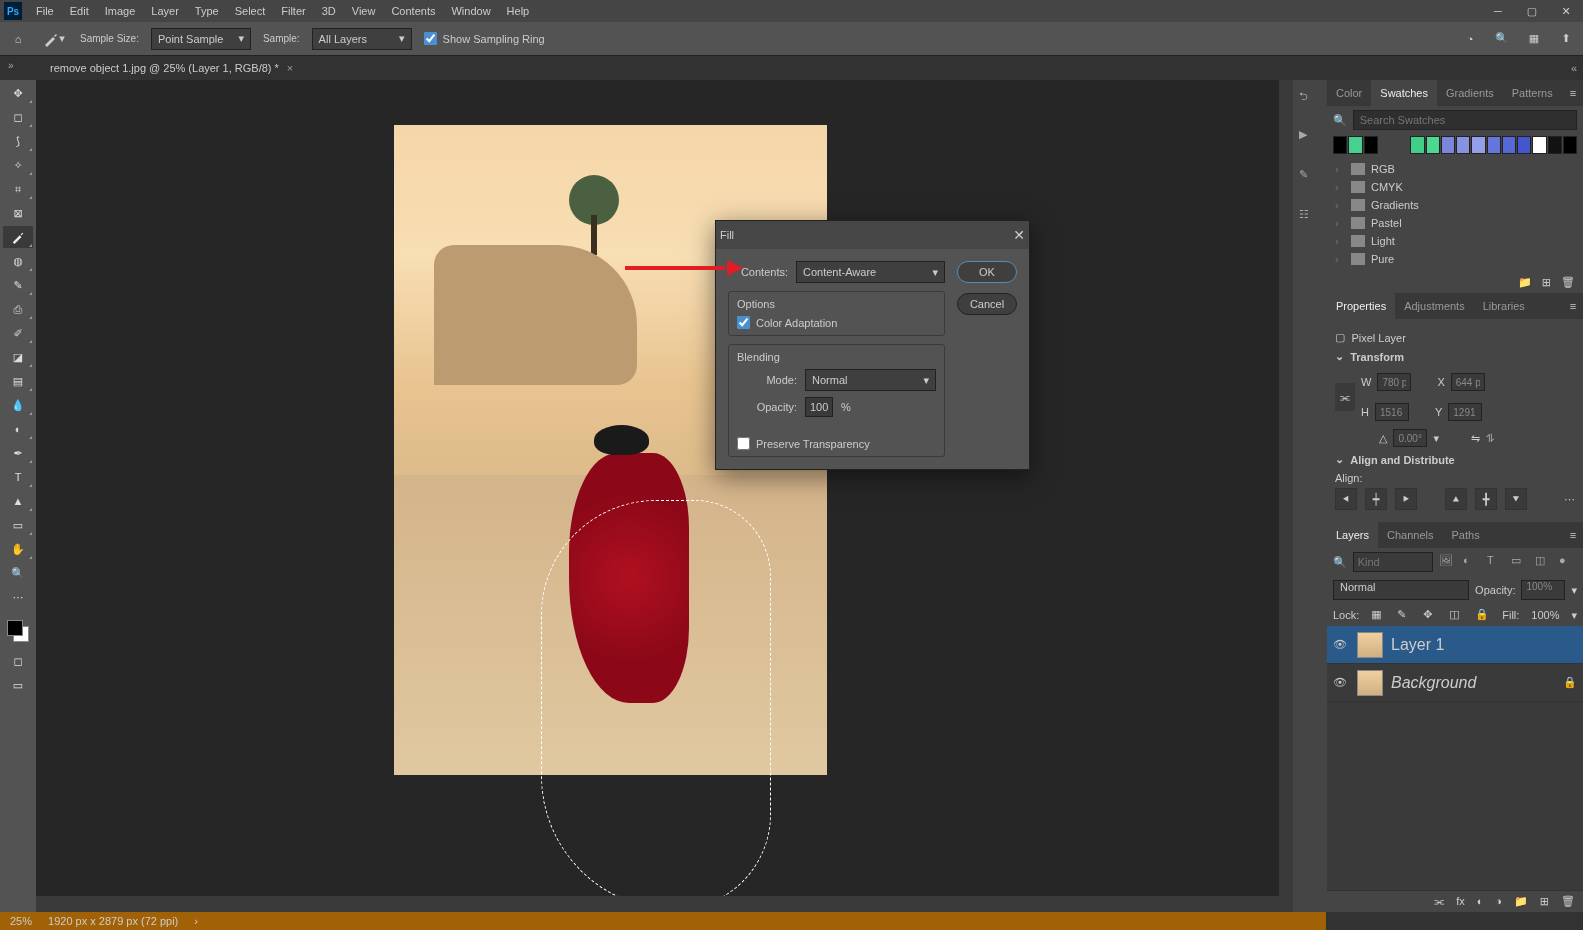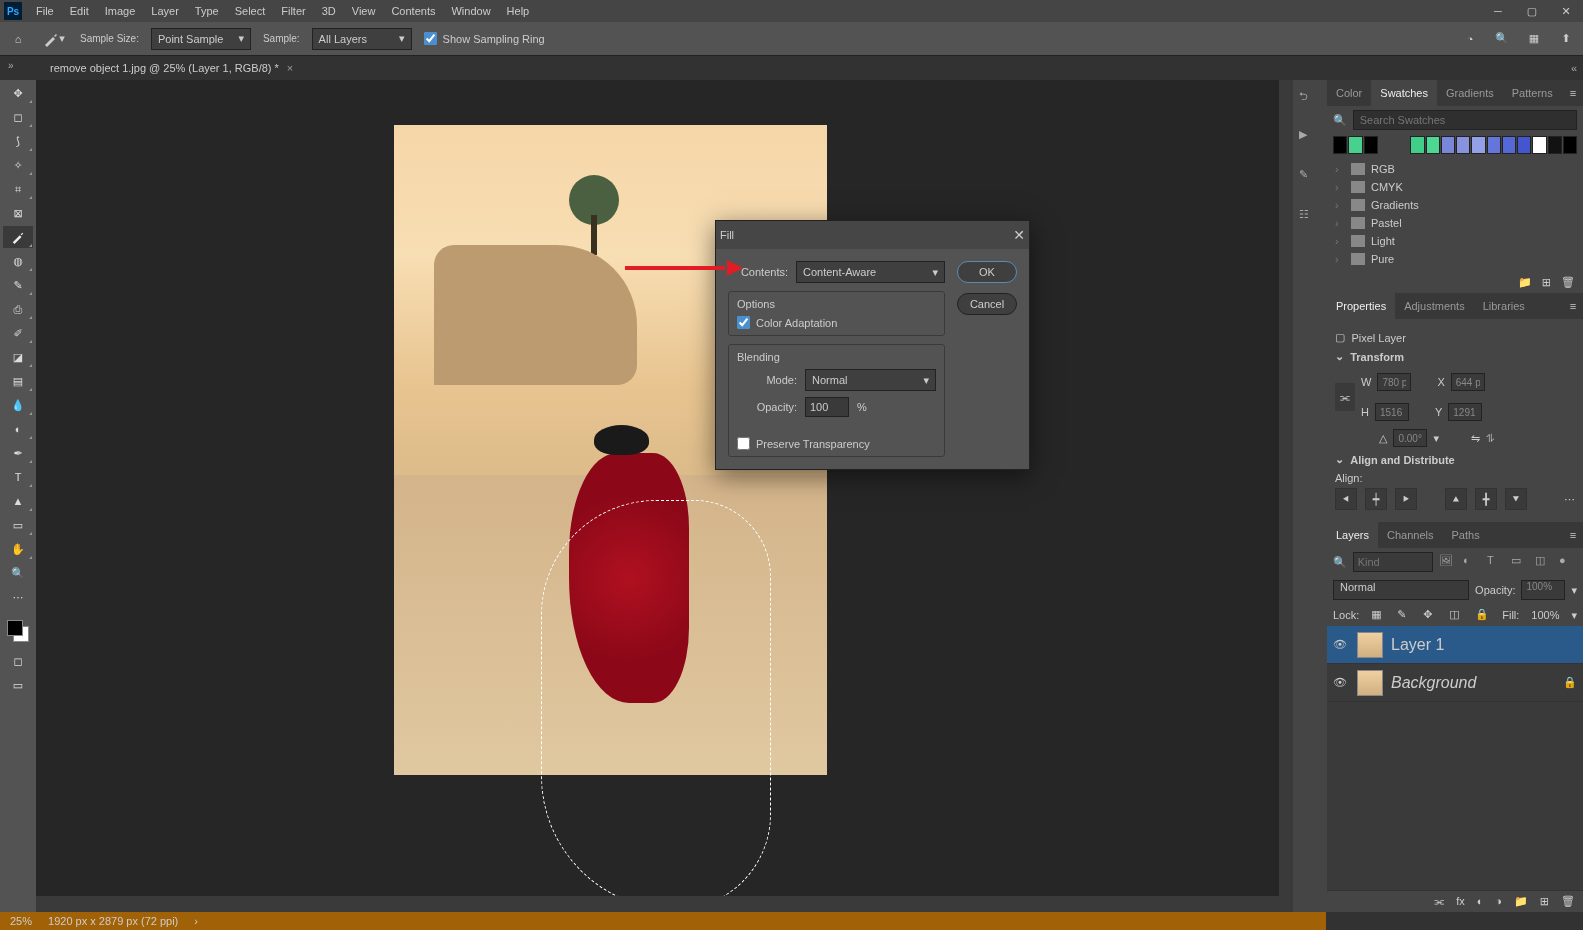--- a/index.html
+++ b/index.html
@@ -87,21 +87,21 @@
 .fill-btns{width:60px;display:flex;flex-direction:column;gap:10px}
 .fill-btn{height:22px;background:#3f3f3f;border:1px solid #222;border-radius:12px;display:flex;align-items:center;justify-content:center;cursor:pointer}
 .fill-btn.primary{border-color:#5a8ab0}
 .fill-row{display:flex;align-items:center;gap:8px}
 .fill-label{text-align:right;width:60px;font-size:11px}
 .fill-select{flex:1;height:22px;background:#3f3f3f;border:1px solid #222;padding:0 6px;display:flex;align-items:center;justify-content:space-between}
 .fill-group{border:1px solid #3a3a3a;border-radius:3px;padding:6px 8px}
 .fill-group-title{font-size:11px;margin-bottom:6px}
 .fill-check{display:flex;align-items:center;gap:6px}
 .fill-check input{width:13px;height:13px;accent-color:#4a90d0}
-.fill-num{width:44px;height:20px;background:#3a3a3a;border:1px solid #222;padding:4px 4px;color:#ccc}
+.fill-num{width:28px;height:20px;background:#3a3a3a;border:1px solid #222;padding:4px 4px;color:#ccc}
 .red-arrow{position:absolute;left:625px;top:264px;width:118px;height:8px;z-index:101;pointer-events:none}
 .red-arrow .line{position:absolute;left:0;top:2px;height:4px;width:100px;background:#e21c24}
 .red-arrow .head{position:absolute;right:0;top:-4px;width:0;height:0;border-left:16px solid #e21c24;border-top:8px solid transparent;border-bottom:8px solid transparent}
 </style>
 </head>
 <body>
 
 <div class="menubar">
   <div class="ps-logo">Ps</div>
   <div class="menu-item">File</div>

